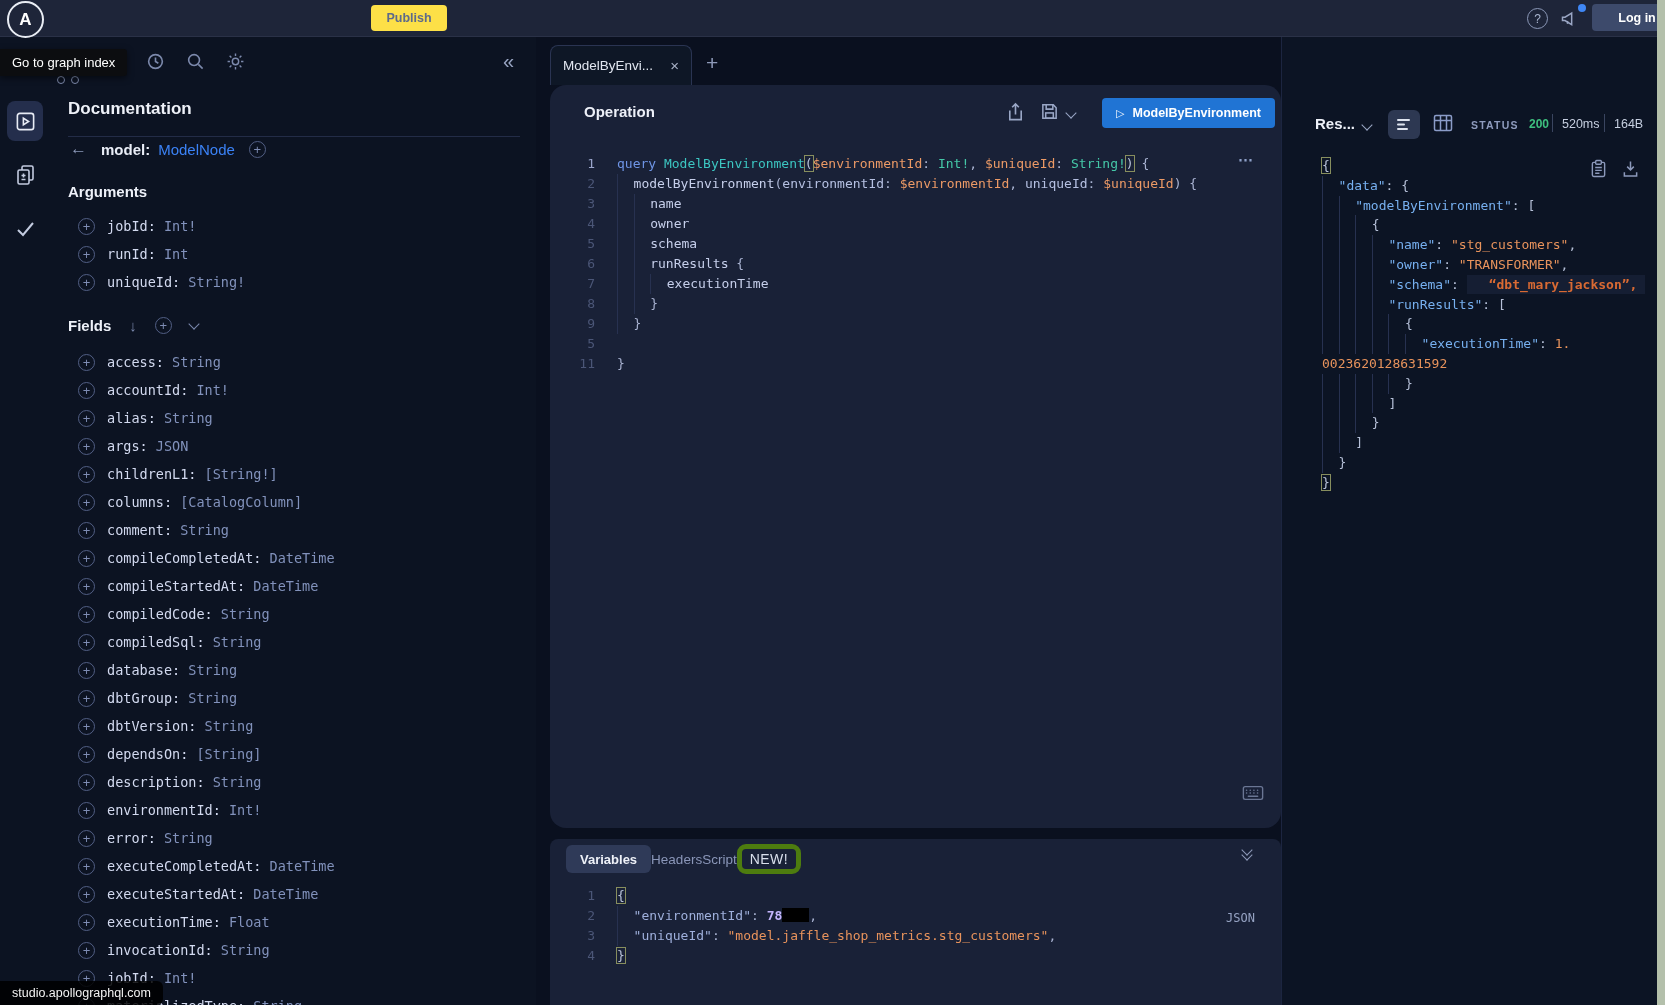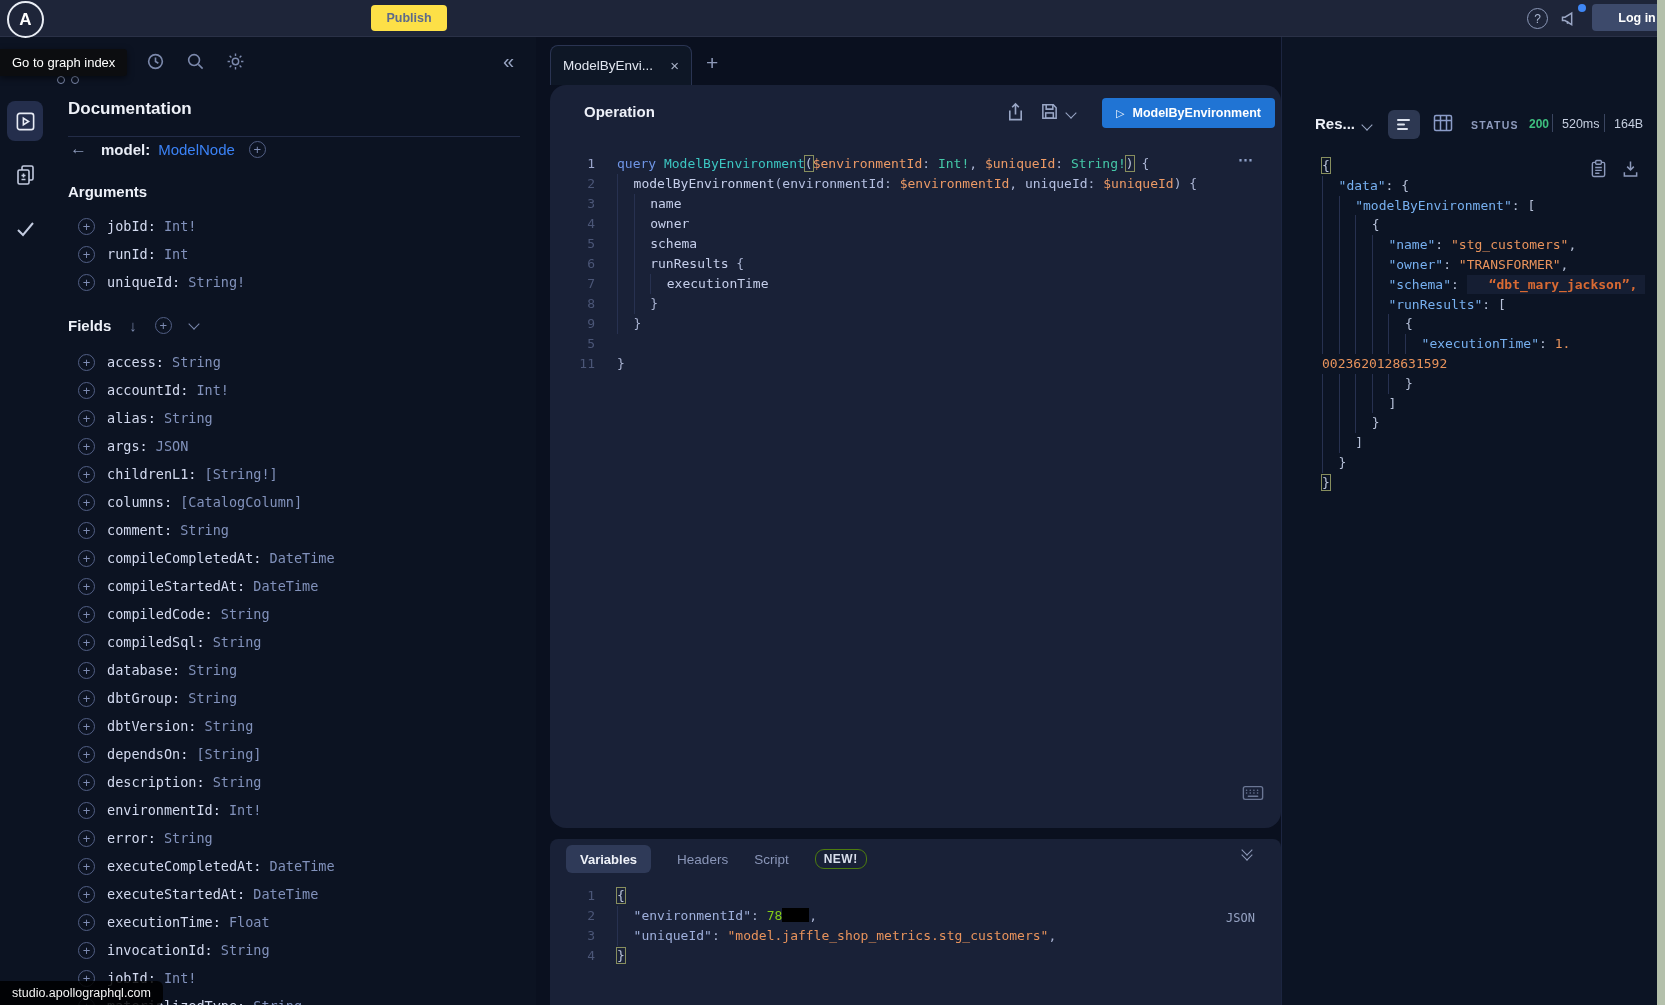--- a/index.html
+++ b/index.html
@@ -80,30 +80,30 @@
   #kbdicon{left:692px;top:700px;color:#6a7694;}
   
   .cl{display:flex;height:20px;line-height:20px;font-family:"DejaVu Sans Mono",monospace;font-size:13px;}
   .ln{flex:0 0 45px;text-align:right;color:#4b5677;}
   .lna{color:#9aa5cc;}
   .lc{white-space:pre;margin-left:22px;color:#a9b3d2;}
   .ig{display:inline-block;width:15.6px;height:20px;border-left:1px solid #273150;vertical-align:top;}
   .bx{outline:1px solid #878e5e;color:#b9c3da;}
   .kw{color:#6f95e6;}  .op{color:#3cc6c2;}  .var{color:#ec9a66;}  .ty{color:#45c8a8;}
   .pn{color:#a9b3d2;}  .fld{color:#c6cfeb;} .atr{color:#b5c0e2;}
-  .key{color:#9fb0dc;} .str{color:#e8935c;} .num{color:#84cc16;}
+  .key{color:#9fb0dc;} .str{color:#e8935c;} .num{color:#c4b5fd;font-weight:bold;}
   .redact{display:inline-block;width:27px;height:14px;background:#000;vertical-align:-2px;}
   #op-ed{left:0;top:69px;width:731px;}
   
   #varscard{left:550px;top:839px;width:731px;height:180px;background:#192137;border-radius:8px;}
-  #vartabs{left:16px;top:6px;display:flex;align-items:center;gap:26px;height:28px;}
+  #vartabs{left:16px;top:6px;display:flex;align-items:center;height:28px;}
   #varchip{height:28px;padding:0 14px;background:#2f3a58;border-radius:6px;display:flex;align-items:center;
            font-size:13px;font-weight:bold;color:#eef1f8;}
   .vartab{font-size:13.5px;color:#8a96b8;}
-  #newbadge{border:1px solid #4d7c0f;border-radius:9px;padding:2px 8px;font-size:12px;font-weight:bold;
+  #newbadge{border:5px solid #4d7c0f;border-radius:9px;padding:2px 8px;font-size:14px;font-weight:normal;
             color:#d9dfec;letter-spacing:.5px;}
   #dblchev{right:30px;top:10px;color:#8d99b8;display:flex;flex-direction:column;gap:0px;}
   #dblchev .chv{margin-top:-3px;}
   #jsonlabel{right:26px;top:72px;font-size:12px;color:#96a3c3;font-family:"DejaVu Sans Mono",monospace;}
   #var-ed{left:0;top:47px;width:731px;}
   
   #restitle{left:1315px;top:115px;}
   #reschev{left:1363px;top:121px;color:#9aa6c4;}
   #fmtbox{left:1388px;top:110px;width:32px;height:29px;background:#2d3852;border-radius:6px;
           display:flex;align-items:center;justify-content:center;}

